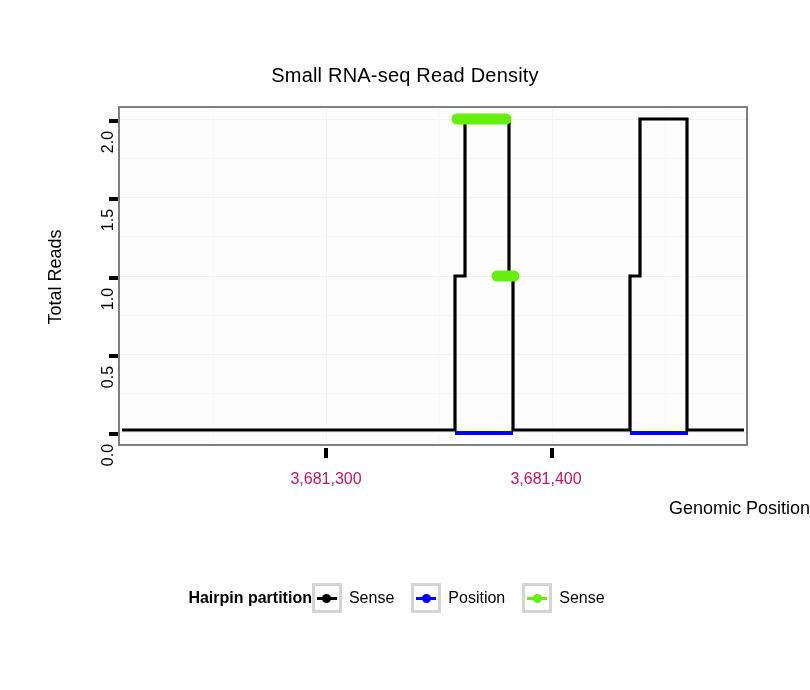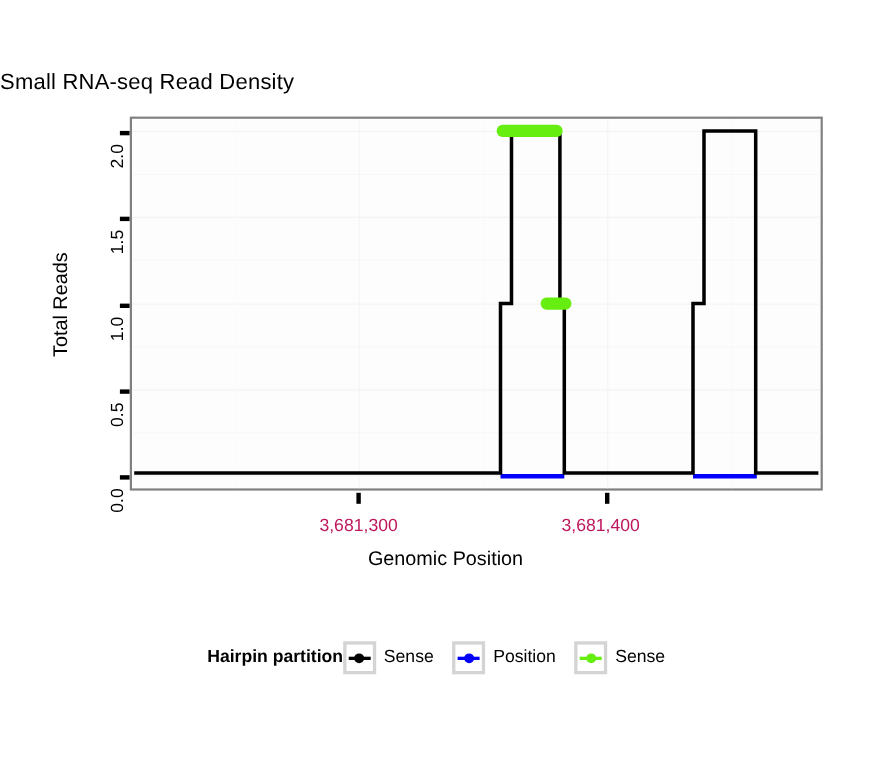--- a/index.html
+++ b/index.html
@@ -21,20 +21,21 @@
     width: 810px;
     height: 690px;
   }
 
   
   .plot-title {
     position: absolute;
     left: 0;
     top: 64px;
     width: 810px;
+    text-align: center;
     font-size: 20px;
     letter-spacing: 0.2px;
     color: #000;
   }
 
   
   .panel-wrap {
     position: absolute;
     left: 118px;
     top: 106px;
@@ -119,21 +120,21 @@
     font-size: 16px;
     color: #be185d;
     text-align: center;
     white-space: nowrap;
   }
   .axis-title-x {
     position: absolute;
     left: 0;
     top: 498px;
     width: 810px;
-    text-align: center;
+    text-align: right;
     font-size: 18px;
   }
   .axis-title-y {
     position: absolute;
     left: 20px;
     top: 160px;
     width: 230px;
     height: 26px;
     font-size: 18px;
     text-align: center;

